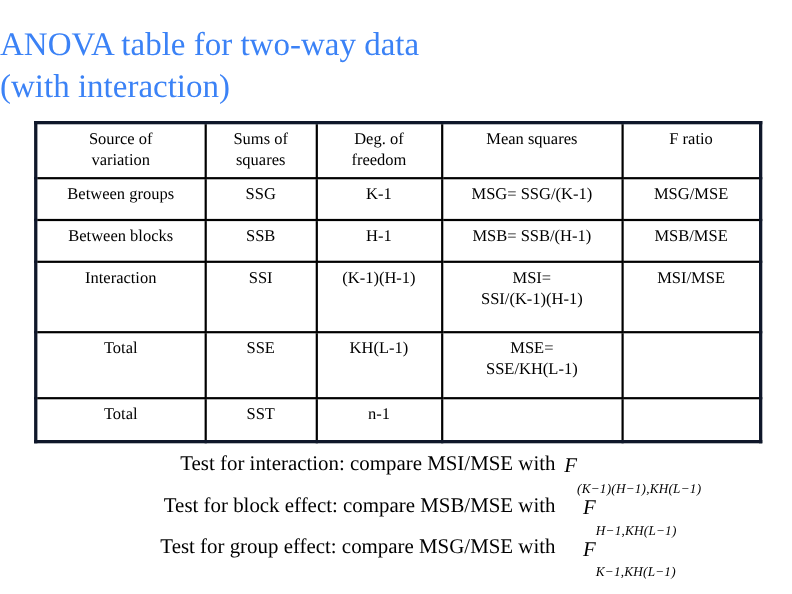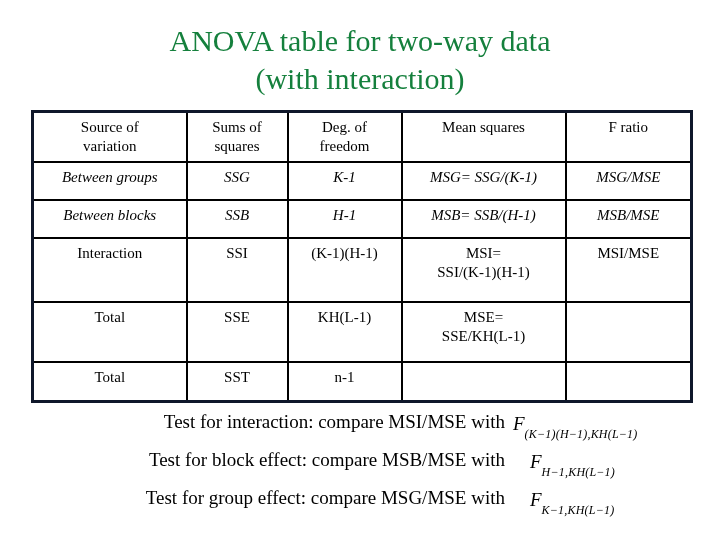--- a/index.html
+++ b/index.html
@@ -15,24 +15,23 @@
     font-family: "Liberation Serif", "DejaVu Serif", serif;
     color: #000000;
   }
 
   
   .slide-title {
     position: absolute;
     top: 22px;
     left: 0;
     width: 720px;
-    text-align: center;
     font-size: 30px;
     line-height: 38px;
-    color: #15803d;
+    color: #3b82f6;
   }
   .slide-title .tline { display: block; }
 
   
   .anova-table {
     position: absolute;
     left: 31px;
     top: 110px;
     width: 659px;
     border-collapse: collapse;
@@ -51,21 +50,21 @@
     color: #000000;
   }
   .anova-table th {
     font-size: 15px;
   }
   .col-source  { width: 154px; }
   .col-ss      { width: 101px; }
   .col-df      { width: 114px; }
   .col-ms      { width: 164px; }
   .col-f       { width: 126px; }
-  .row-h36 td  { height: 26px; font-style: italic; }
+  .row-h36 td  { height: 26px; }
   .row-h62 td  { height: 52px; }
   .row-h58 td  { height: 48px; }
   .row-h37 td  { height: 27px; }
 
   .cell-line { display: block; }
 
   
   .notes {
     position: absolute;
     left: 35px;
@@ -95,21 +94,21 @@
     line-height: 24px;
     color: #000000;
     white-space: nowrap;
   }
   .formula .fsym { font-size: 19px; font-style: italic; }
   .formula .fsub {
     font-size: 12px;
     font-style: italic;
     vertical-align: sub;
     position: relative;
-    top: 3px;
+    top: 14px;
     letter-spacing: 0.2px;
   }
   .f1 { padding-left: 8px; }
   .f2 { padding-left: 25px; }
   .f3 { padding-left: 25px; }
 </style>
 </head>
 <body>
 
 <div class="slide-title">

